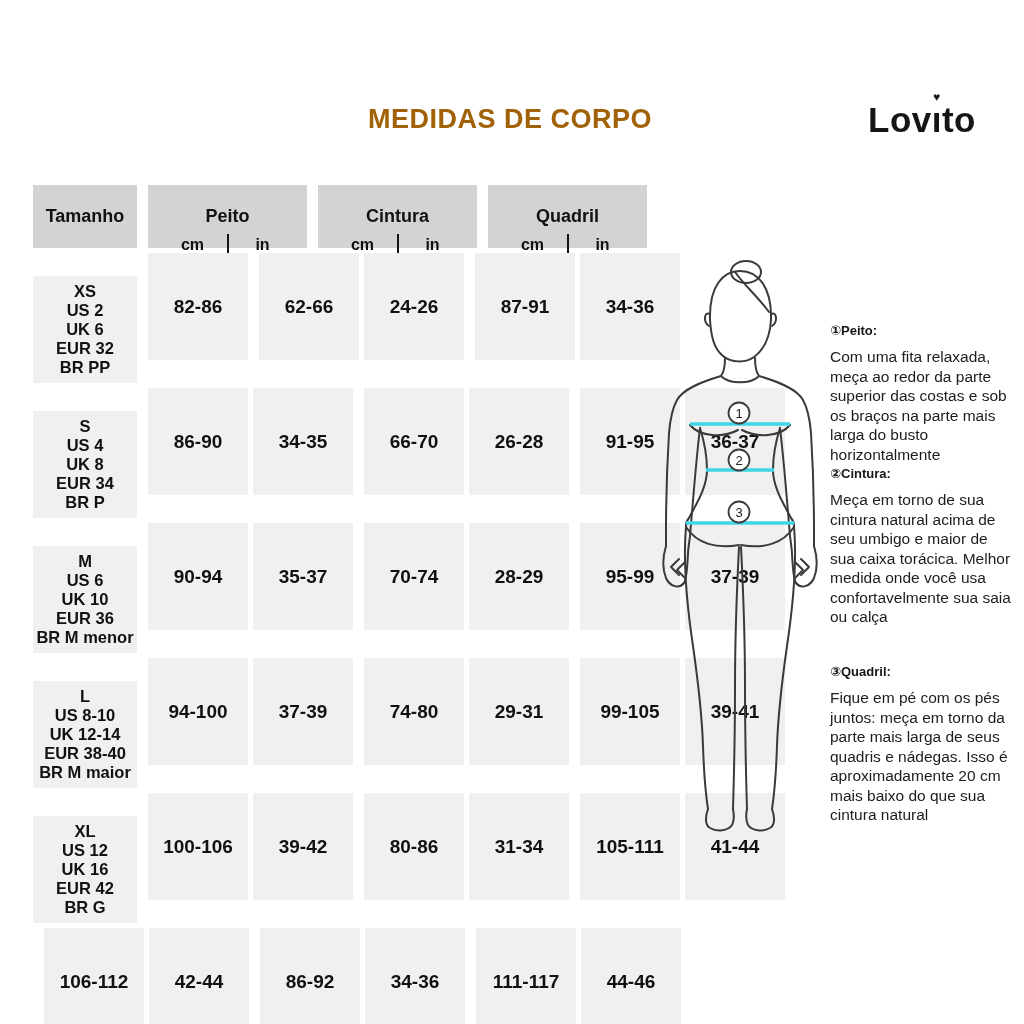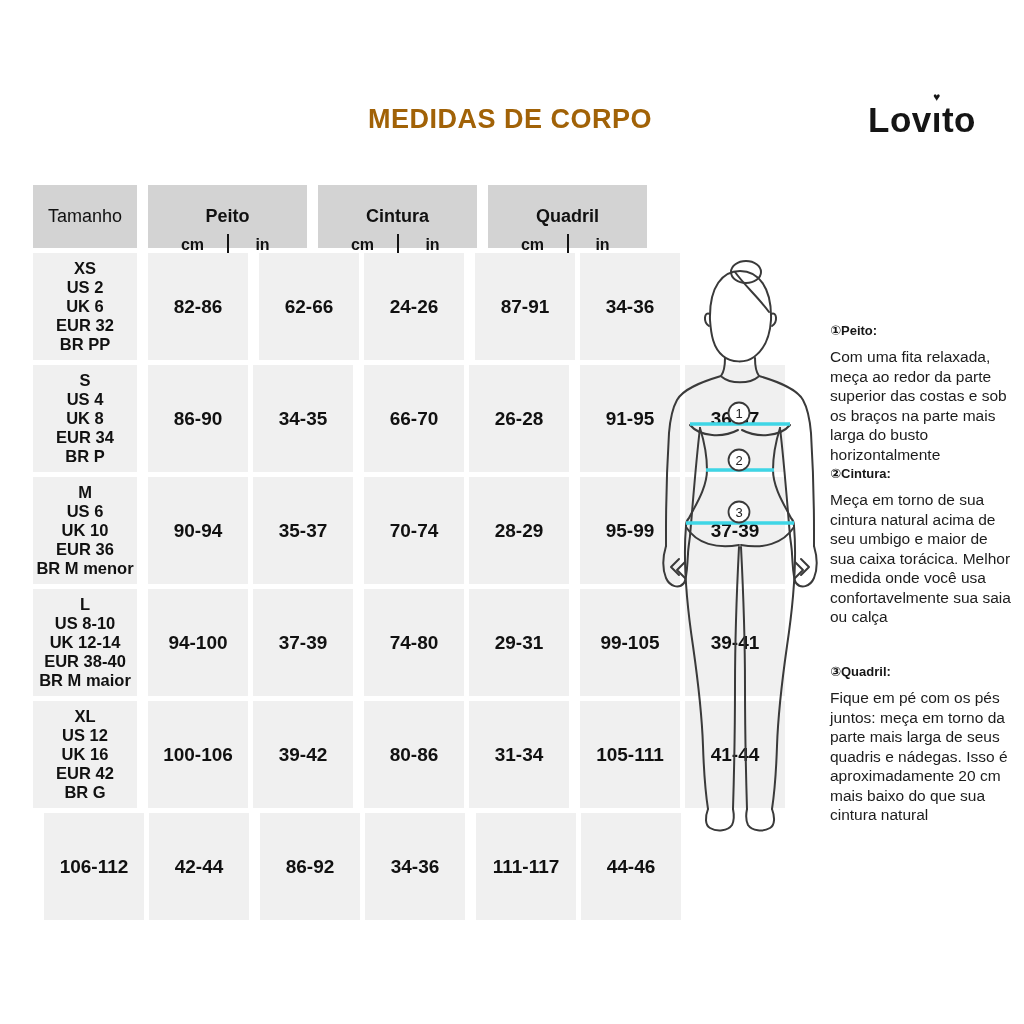--- a/index.html
+++ b/index.html
@@ -13,32 +13,32 @@
               letter-spacing:.5px;color:#151515;white-space:nowrap;}
   .logo-i{position:relative;display:inline-block;}
   .logo-i .heart{position:absolute;left:50%;top:-9px;transform:translateX(-50%);
                  font-size:12px;line-height:12px;}
 
   
   .size-table{position:absolute;left:33px;top:185px;}
   .thead{display:flex;}
   .cell{background:#f0f0f0;box-sizing:border-box;}
   .tamanho-cell{width:104px;height:63px;background:#d3d3d3;display:flex;
-                align-items:center;justify-content:center;font-size:18px;font-weight:normal;}
+                align-items:center;justify-content:center;font-size:18px;font-weight:bold;}
   .ghead{width:159px;height:63px;background:#d3d3d3;margin-left:11px;
          display:flex;flex-direction:column;align-items:center;box-sizing:border-box;padding-top:21px;}
   .ghead .glabel{font-size:18px;font-weight:bold;line-height:20px;}
   .ghead .grule{width:138px;height:2px;background:#141414;margin-top:2px;}
   .ghead .gunits{display:flex;width:138px;align-items:center;margin-top:4px;justify-content:space-between;}
   .ghead .gunit{flex:1;text-align:center;font-size:16px;font-weight:bold;line-height:26px;}
   .ghead .gdiv{width:2px;height:22px;background:#141414;}
 
   .trow{display:flex;margin-top:5px;}
   .size-cell{width:104px;height:107px;display:flex;flex-direction:column;
-             align-items:center;justify-content:center;}
+             align-items:center;justify-content:center;margin-top:23px;}
   .size-line{font-size:16.5px;font-weight:bold;line-height:19px;white-space:nowrap;}
   .value-cell{width:100px;height:107px;margin-left:5px;display:flex;align-items:center;
               justify-content:center;font-size:19px;font-weight:bold;white-space:nowrap;}
   .value-cell.group-start{margin-left:11px;}
 
   
   .figure-wrap{position:absolute;left:655px;top:256px;width:190px;height:585px;}
   .figure-wrap svg{display:block;}
 
   

